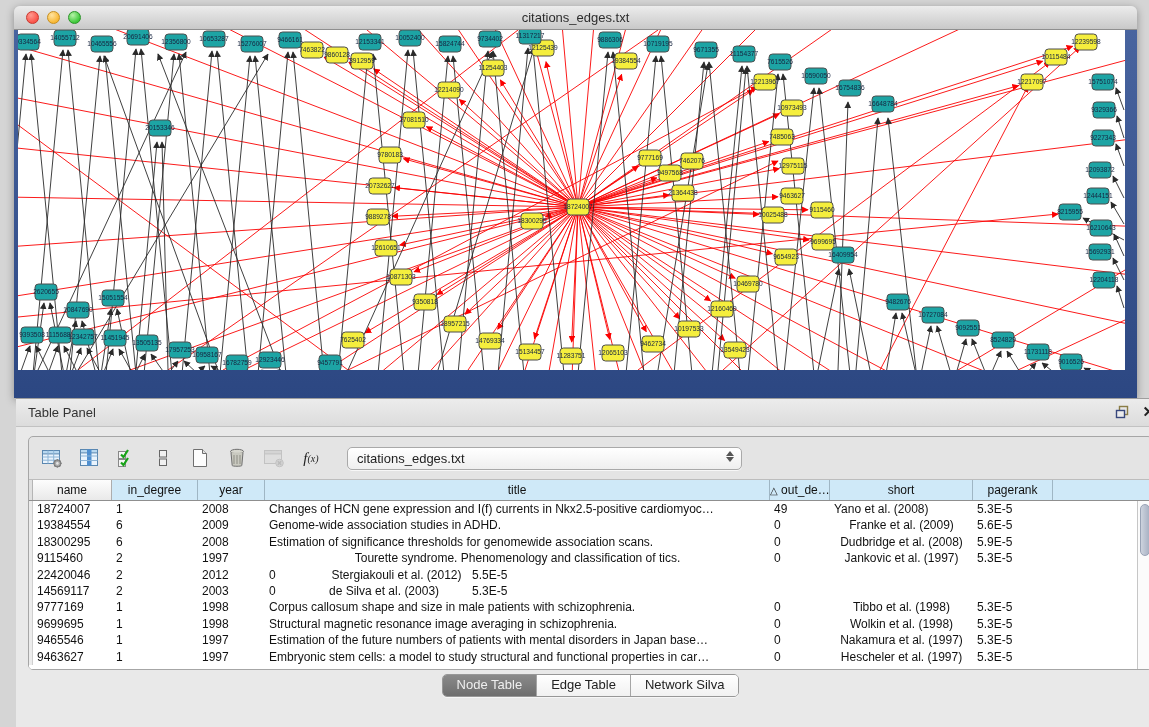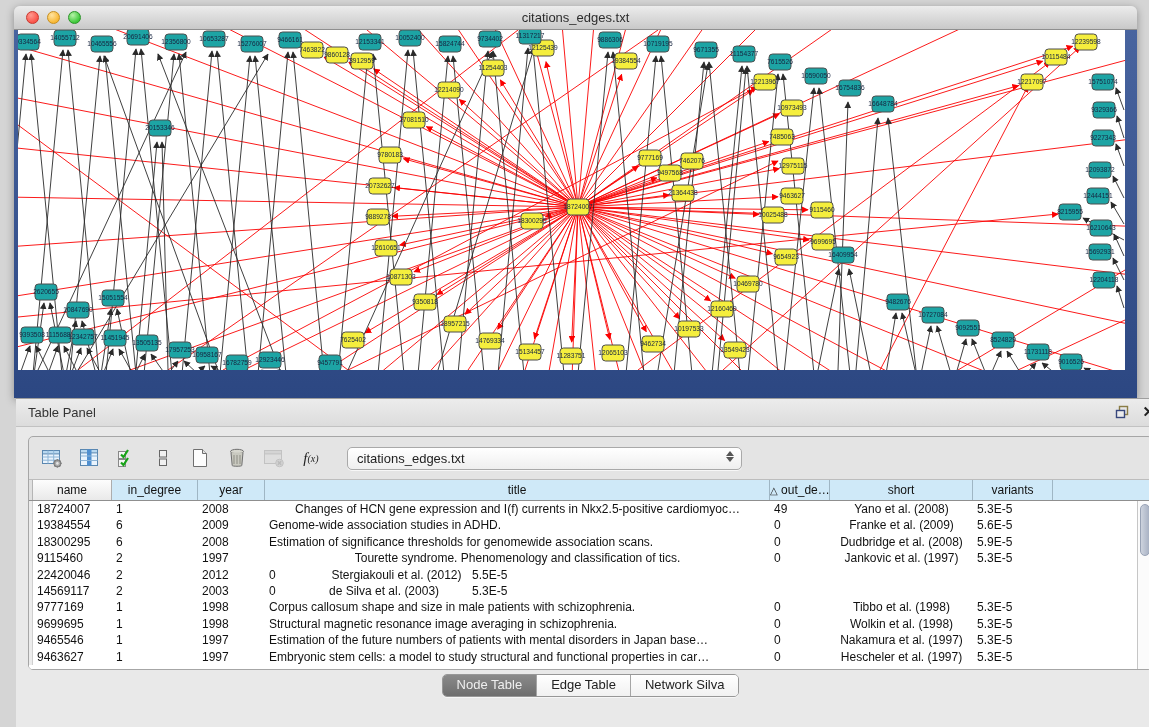--- a/index.html
+++ b/index.html
@@ -769,32 +769,32 @@
 
       <div class="table-wrap">
         <div class="thead" id="thead">
             <div class="th gutter"></div>
             <div class="th plain" style="width:79px">name</div>
             <div class="th" style="width:86px">in_degree</div>
             <div class="th" style="width:67px">year</div>
             <div class="th" style="width:505px">title</div>
             <div class="th" style="width:60px"><span class="sort">△</span> out_de…</div>
             <div class="th" style="width:143px">short</div>
-            <div class="th" style="width:80px">variants</div>
+            <div class="th" style="width:80px">pagerank</div>
             <div class="th filler"></div>
           </div>
         <div class="tbody" id="tbody">
             <div class="tr">
               <div class="td gutter"></div>
               <div class="td" style="width:79px;text-align:left">18724007</div>
               <div class="td" style="width:86px;text-align:left">1</div>
               <div class="td" style="width:67px;text-align:left">2008</div>
-              <div class="td" style="width:505px;text-align:center">Changes of HCN gene expression and I(f) currents in Nkx2.5-positive cardiomyoc…</div>
+              <div class="td" style="width:505px;text-align:left">Changes of HCN gene expression and I(f) currents in Nkx2.5-positive cardiomyoc…</div>
               <div class="td" style="width:60px;text-align:left">49</div>
-              <div class="td" style="width:143px;text-align:center">Yano et al. (2008)</div>
+              <div class="td" style="width:143px;">Yano et al. (2008)</div>
               <div class="td" style="width:80px;text-align:left">5.3E-5</div>
             </div>
             <div class="tr">
               <div class="td gutter"></div>
               <div class="td" style="width:79px;text-align:left">19384554</div>
               <div class="td" style="width:86px;text-align:left">6</div>
               <div class="td" style="width:67px;text-align:left">2009</div>
               <div class="td" style="width:505px;text-align:left">Genome-wide association studies in ADHD.</div>
               <div class="td" style="width:60px;text-align:left">0</div>
               <div class="td" style="width:143px;text-align:center">Franke et al. (2009)</div>

